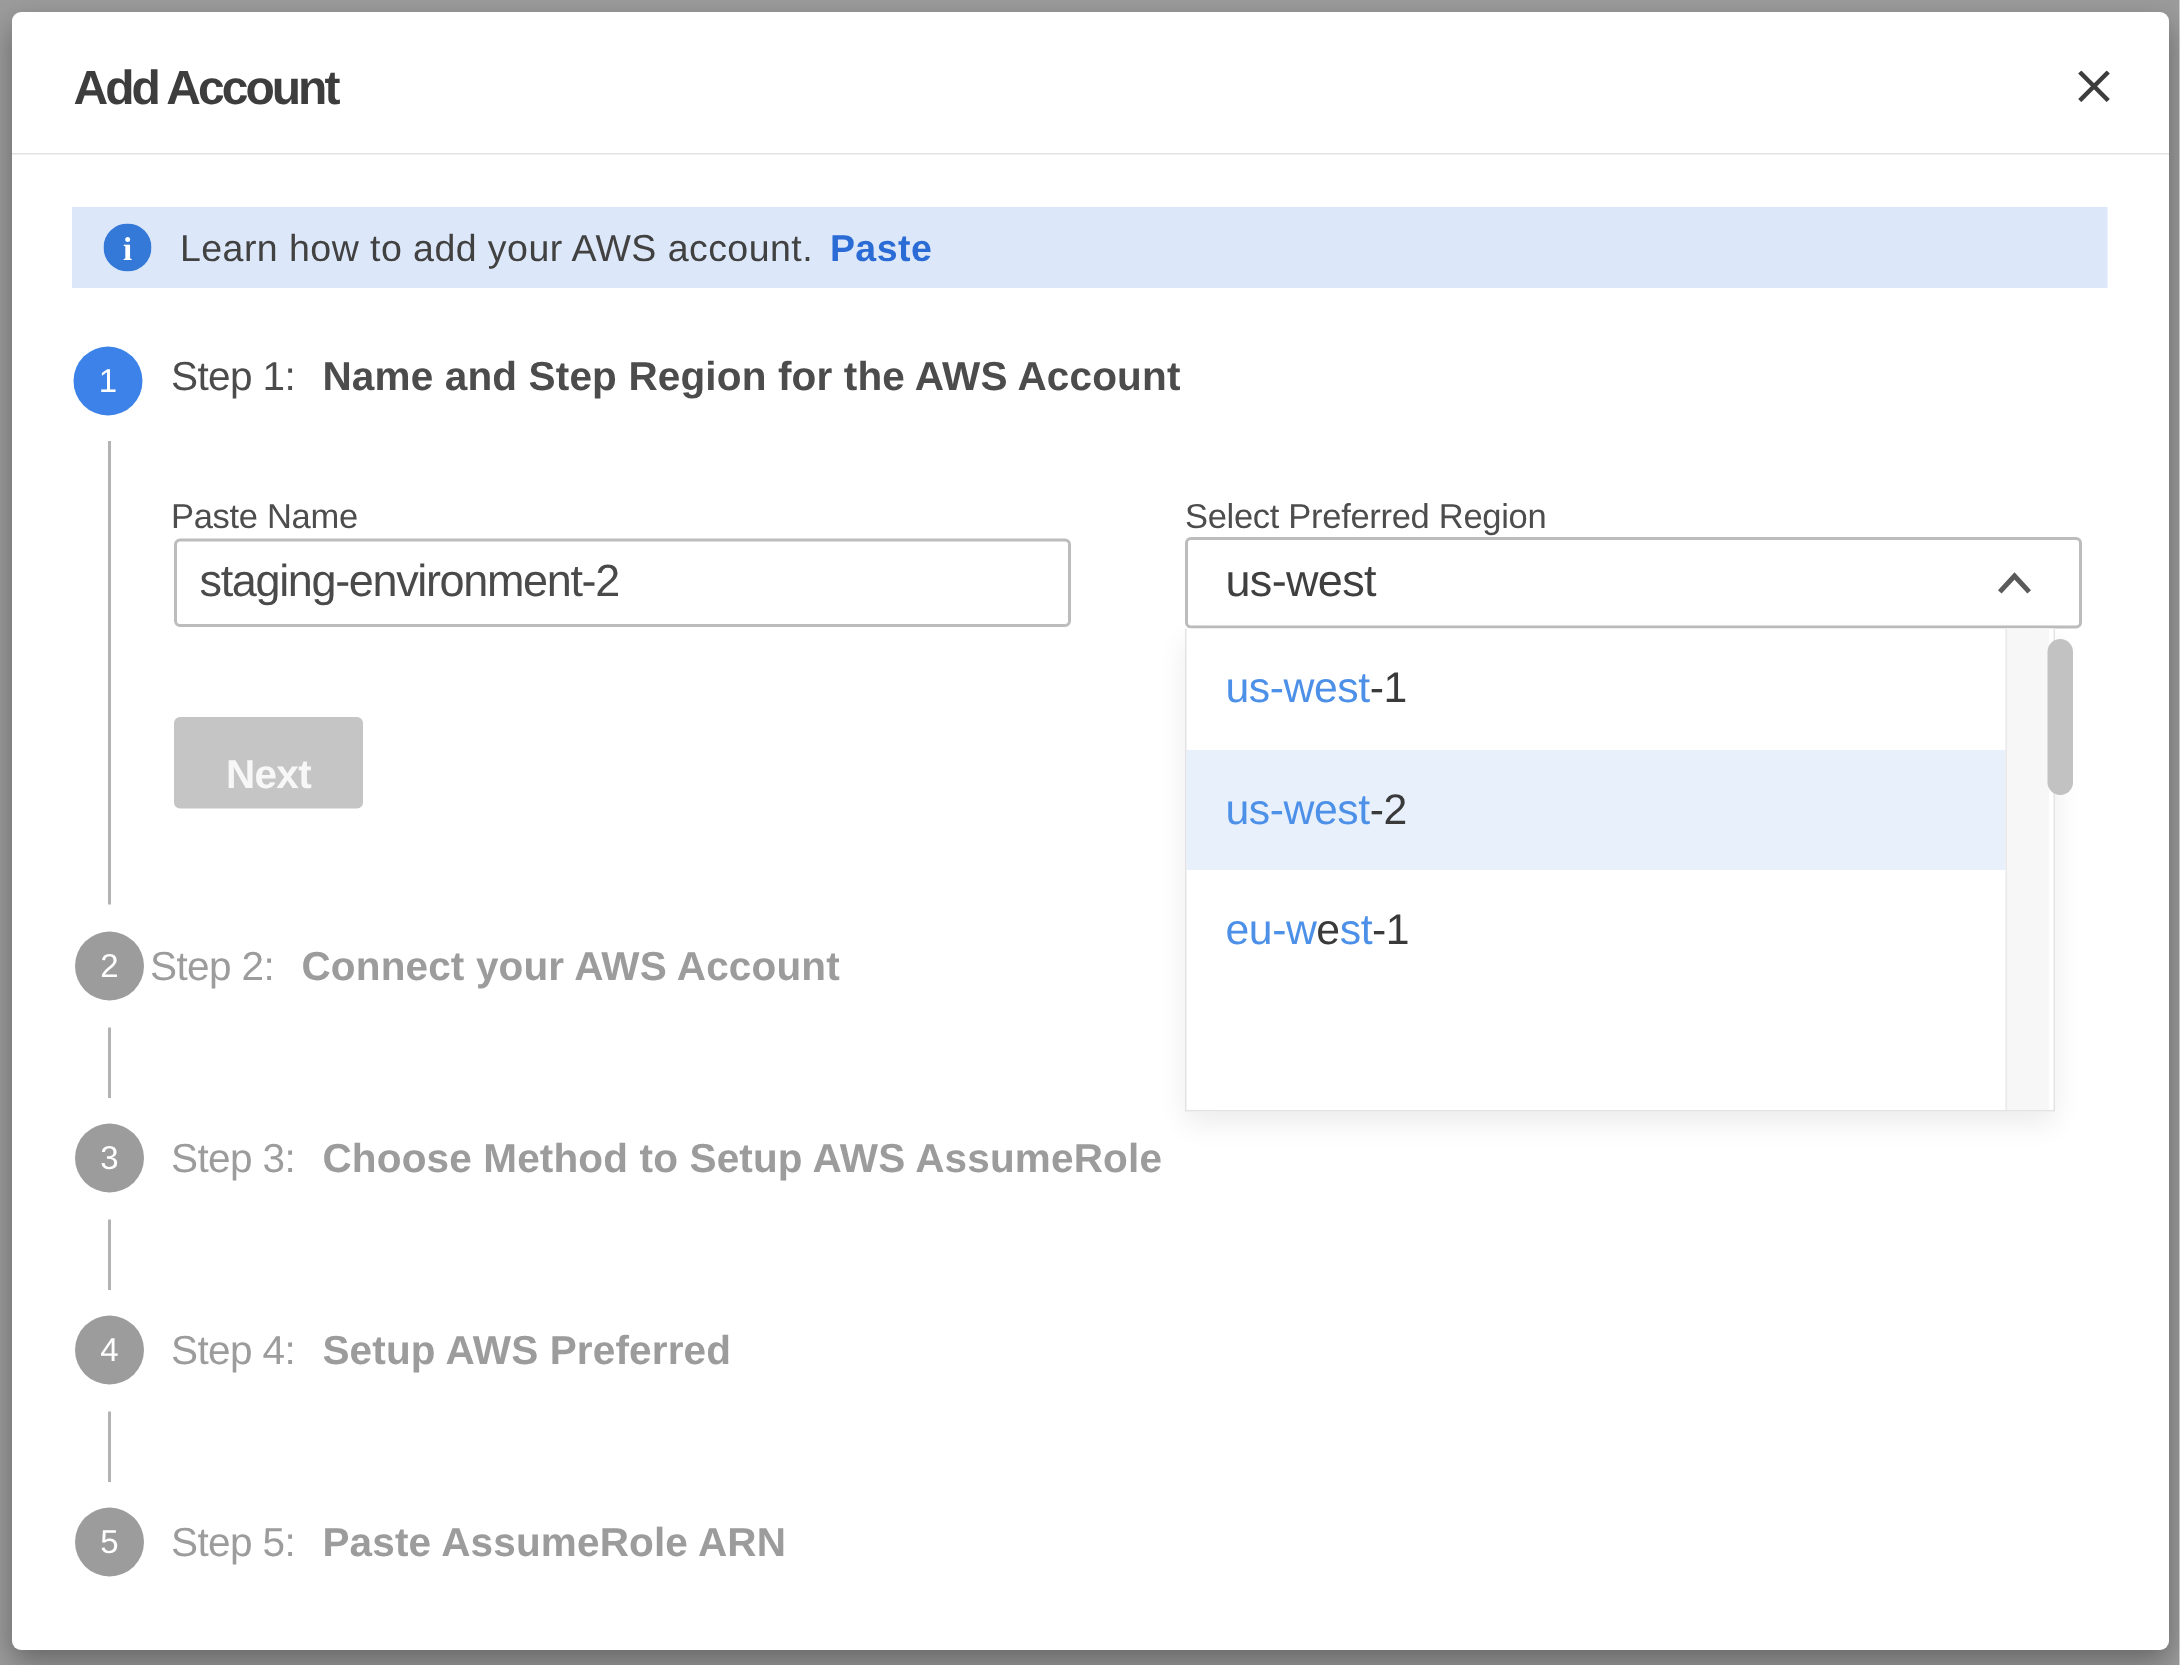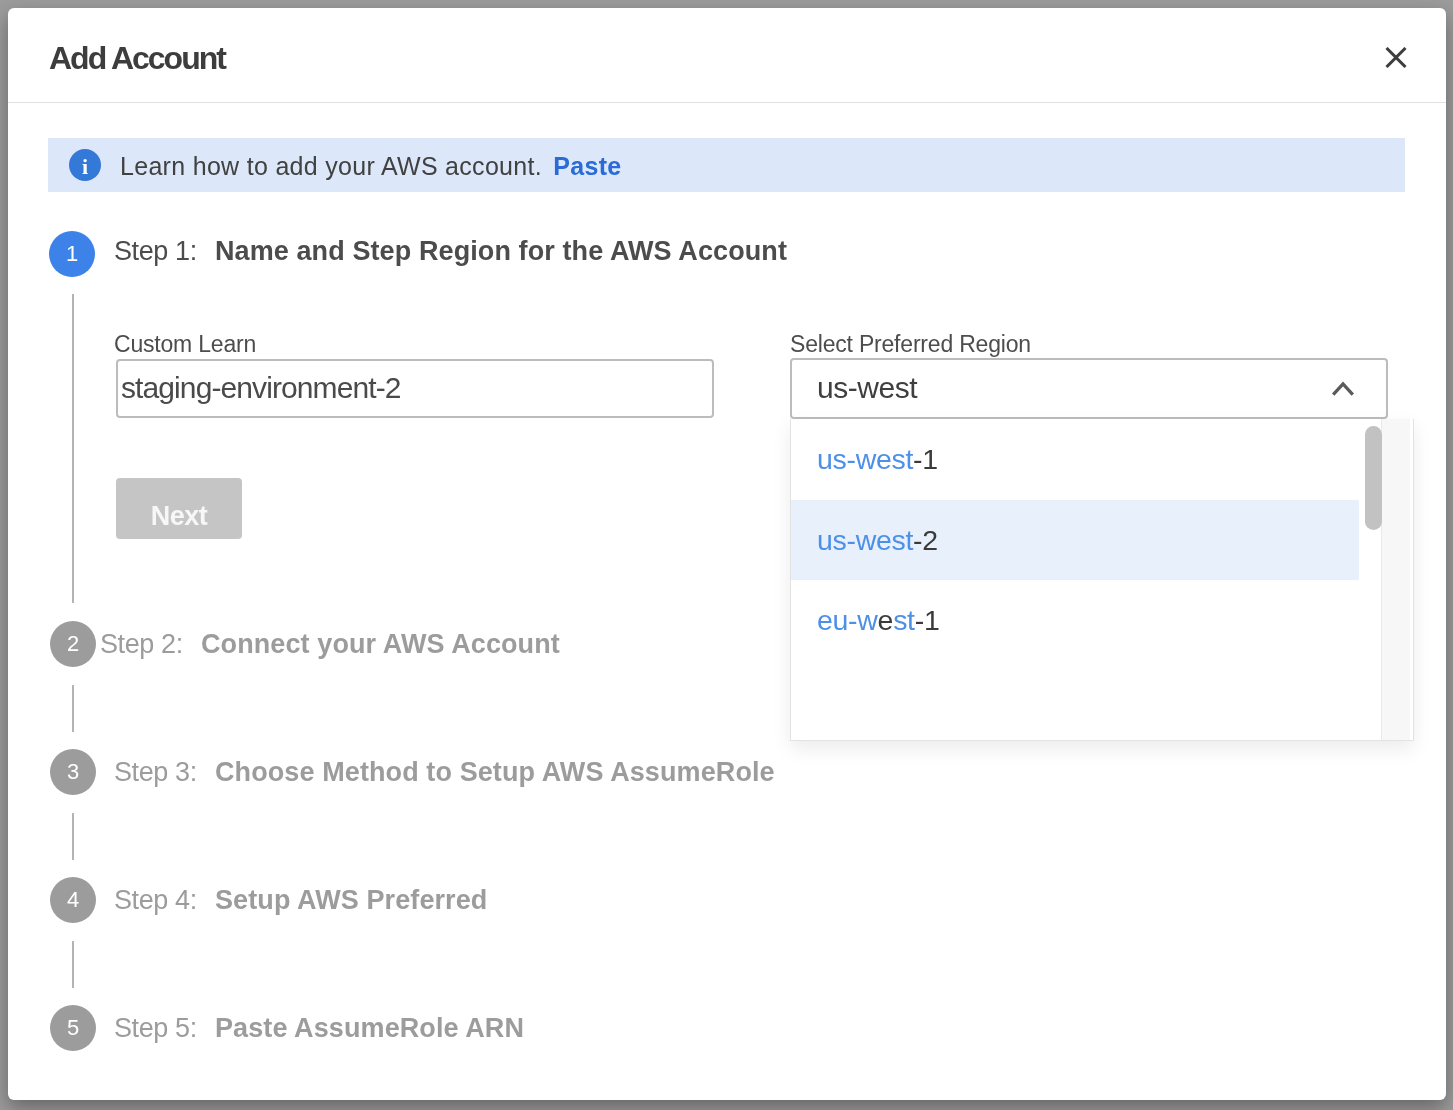--- a/index.html
+++ b/index.html
@@ -26,30 +26,30 @@
   .c-gray { background:#9c9c9c; }
   .step-title { font-size:27px; line-height:1; letter-spacing:-0.4px; white-space:nowrap; }
   .step-title b { letter-spacing:0.1px; margin-left:4px; }
   .step-title b { font-weight:700; }
   .t-dark { color:#4c4c4c; }
   .t-gray { color:#9c9c9c; }
   .conn { left:72px; width:2px; background:#b3b3b3; }
 
   .label { font-size:23px; color:#4d4d4d; line-height:1; letter-spacing:-0.2px; }
   #input1 { left:116px; top:359px; width:598px; height:59px; border:2px solid #bcbcbc; border-radius:4px; background:#fff; }
-  #input1-text { left:121px; top:373px; font-size:30px; color:#4a4a4a; line-height:1; letter-spacing:-0.9px; }
+  #input1-text { left:133px; top:373px; font-size:30px; color:#4a4a4a; line-height:1; letter-spacing:-0.9px; }
   #next-btn { left:116px; top:478px; width:126px; height:61px; background:#c5c5c5; border-radius:4px;
               display:flex; align-items:center; justify-content:center; padding-top:15px;
               font-size:27px; font-weight:700; color:#f7f7f7; letter-spacing:-0.5px; }
 
   #select1 { left:790px; top:358px; width:598px; height:61px; border:2px solid #bcbcbc; border-radius:4px; background:#fff; }
   #select1-text { left:817px; top:373px; font-size:30px; color:#3f3f3f; line-height:1; letter-spacing:-0.45px; }
   #chevron { left:1331px; top:380px; }
 
-  #dropdown { left:790px; top:419px; width:624px; height:322px; background:#ffffff;
+  #dropdown { left:790px; top:419px; width:580px; height:322px; background:#ffffff;
               border:1px solid #e3e3e3; border-top:none; box-shadow:0 8px 18px rgba(0,0,0,0.08); }
   .dd-row { position:absolute; left:0; width:568px; height:80px; display:flex; align-items:center; }
   .dd-row .txt { margin-left:26px; font-size:28.5px; line-height:1; color:#3a3a3a; white-space:pre; letter-spacing:-0.3px; }
   .dd-row .m { color:#4d90e8; }
   #dd-hl { background:#e8f0fb; }
   #dd-gutter { position:absolute; right:3px; top:0; width:29px; height:100%; background:#f7f7f7; border-left:1px solid #e9e9e9; }
   #dd-thumb { position:absolute; left:1365px; top:426px; width:17px; height:104px; background:#c2c2c2; border-radius:9px; }
 </style>
 </head>
 <body>
@@ -73,21 +73,21 @@
   <div class="abs" id="banner-text">Learn how to add your AWS account.&nbsp;<span class="docs" style="margin-left:4px;">Paste</span></div>
 
   <div class="abs circle c-blue" style="left:49px; top:231px;">1</div>
   <div class="abs step-title t-dark" style="left:114px; top:238px;">Step 1: &nbsp;<b>Name and Step Region for the AWS Account</b></div>
 
   <div class="abs conn" style="top:294px; height:309px;"></div>
   <div class="abs conn" style="top:685px; height:47px;"></div>
   <div class="abs conn" style="top:813px; height:47px;"></div>
   <div class="abs conn" style="top:941px; height:47px;"></div>
 
-  <div class="abs label" style="left:114px; top:333px;">Custom Learn</div>
+  <div class="abs label" style="left:114px; top:333px;">Paste Name</div>
   <div class="abs" id="input1"></div>
   <div class="abs" id="input1-text">staging-environment-2</div>
   <div class="abs" id="next-btn">Next</div>
 
   <div class="abs label" style="left:790px; top:333px;">Select Preferred Region</div>
   <div class="abs" id="select1"></div>
   <div class="abs" id="select1-text">us-west</div>
   <div class="abs" id="chevron">
     <svg width="24" height="18" viewBox="0 0 24 18">
       <polyline points="2.2,14.6 12,4 21.8,14.6" fill="none" stroke="#5a5a5a" stroke-width="3.3"></polyline>

